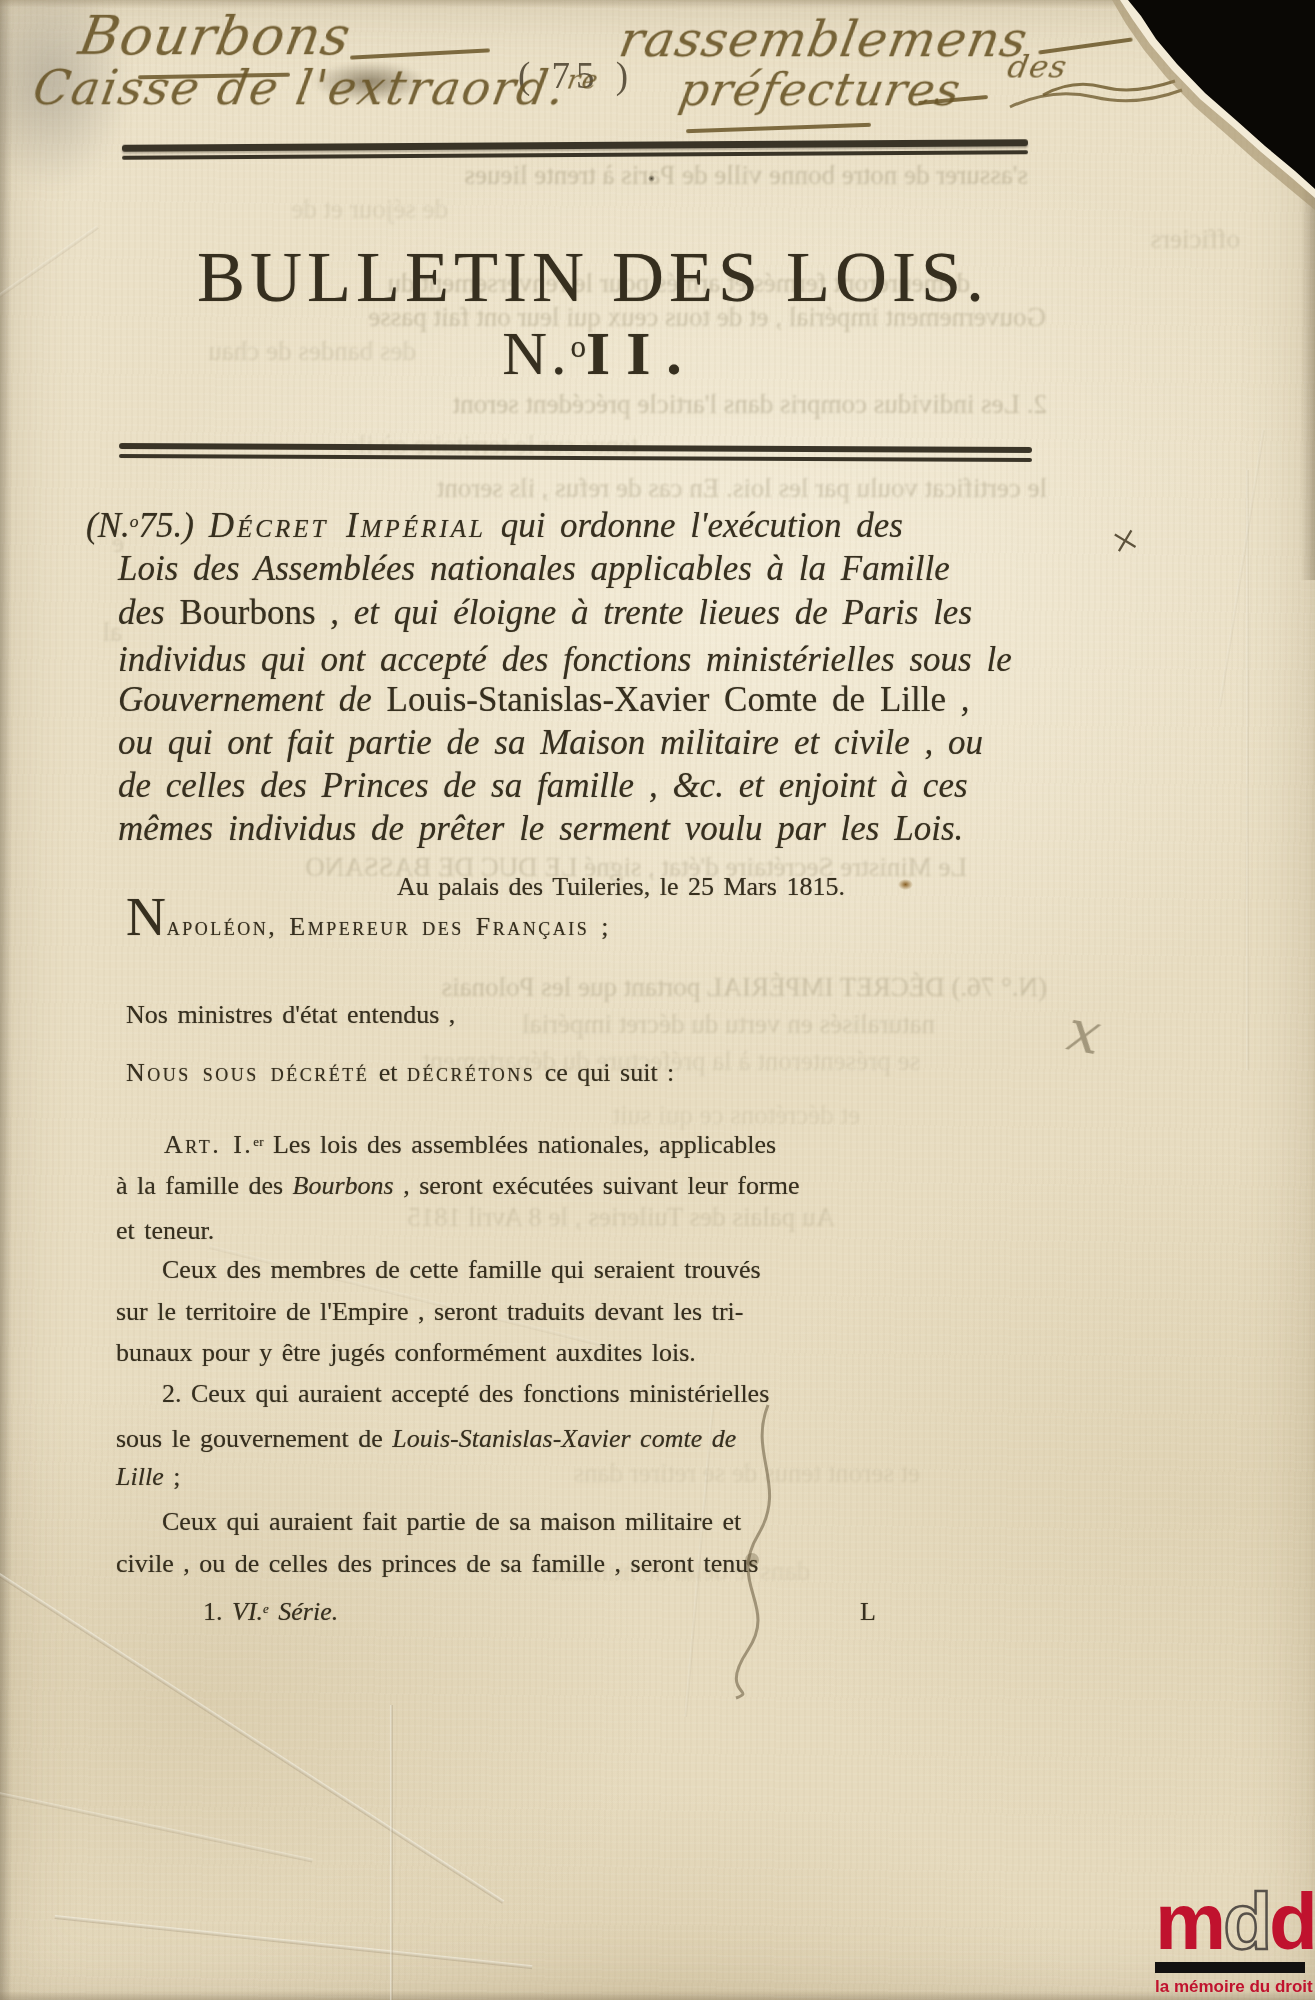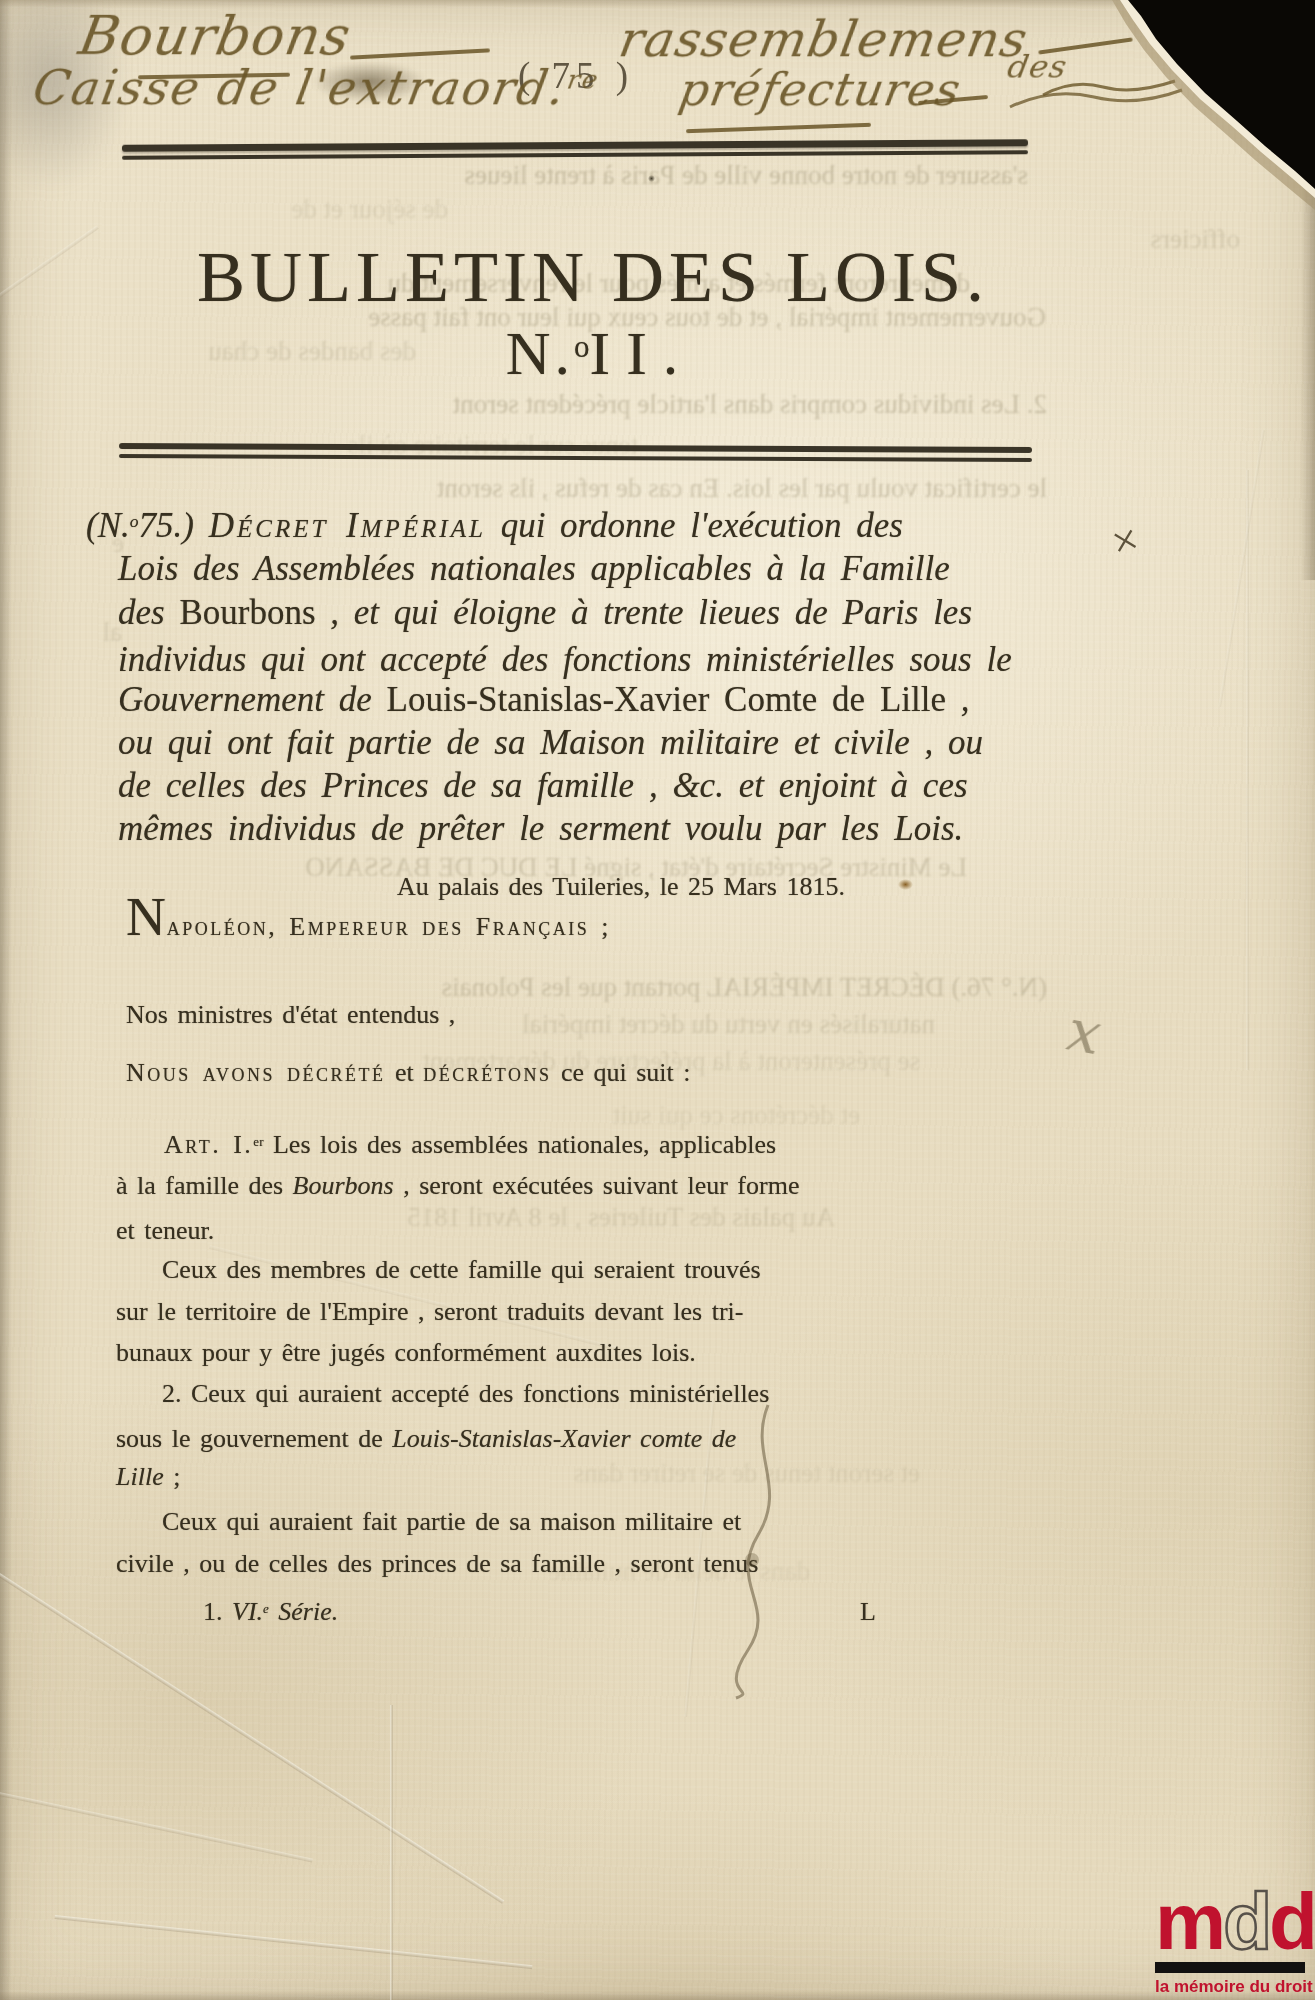--- a/index.html
+++ b/index.html
@@ -54,21 +54,21 @@
   .pl-n{font-size:62px;letter-spacing:4px;}
   .pl-h{font-size:35px;font-style:italic;word-spacing:6px;}
   .pl-b{font-size:26px;word-spacing:3px;}
   .seg-i{font-style:italic;}
   .seg-r2{font-style:normal;}
   .seg-sc{font-variant:small-caps;letter-spacing:2.5px;}
   .seg-isc{font-variant:small-caps;letter-spacing:3px;}
   .seg-sup{font-size:.5em;vertical-align:.55em;letter-spacing:0;}
   .seg-isup{font-size:.5em;vertical-align:.55em;font-style:italic;letter-spacing:0;}
   .seg-big{font-size:2.12em;line-height:0;letter-spacing:1px;}
-  .seg-wide{letter-spacing:16px;}
+  .seg-wide{letter-spacing:16px;font-weight:bold;}
 
   .rule{position:absolute;filter:blur(.55px);opacity:.92;}
   .rule i{display:block;border-radius:3px;background:#2b261a;}
   #rule1{left:122px;top:142px;width:906px;transform:rotate(-.35deg);}
   #rule1 i:first-child{height:6.5px;margin-bottom:4px;box-shadow:0 2px 2px rgba(43,38,26,.3);}
   #rule1 i:last-child{height:4.5px;}
   #rule2{left:119px;top:445px;width:913px;transform:rotate(.25deg);}
   #rule2 i:first-child{height:5.5px;margin-bottom:5px;}
   #rule2 i:last-child{height:4.5px;}
 
@@ -155,21 +155,21 @@
       <div class="pl pl-h" style="top: 549px; left: 118px;"><span class="seg-i">Lois des Assemblées nationales applicables à la Famille</span></div>
       <div class="pl pl-h" style="top: 593px; left: 118px;"><span class="seg-i">des </span><span class="seg-r2">Bourbons</span><span class="seg-i"> , et qui éloigne à trente lieues de Paris les</span></div>
       <div class="pl pl-h" style="top: 628px; left: 118px; margin-top: 12px;"><span class="seg-i">individus qui ont accepté des fonctions ministérielles sous le</span></div>
       <div class="pl pl-h" style="top: 680px; left: 118px;"><span class="seg-i">Gouvernement de </span><span class="seg-r2">Louis-Stanislas-Xavier Comte de Lille</span><span class="seg-i"> ,</span></div>
       <div class="pl pl-h" style="top: 723px; left: 118px; font-family: Liberation Serif, serif;"><span class="seg-i">ou qui ont fait partie de sa Maison militaire et civile , ou</span></div>
       <div class="pl pl-h" style="top: 766px; left: 118px;"><span class="seg-i">de celles des Princes de sa famille , &amp;c. et enjoint à ces</span></div>
       <div class="pl pl-h" style="top: 809px; left: 118px;"><span class="seg-i">mêmes individus de prêter le serment voulu par les Lois.</span></div>
       <div class="pl pl-b ctr" style="top: 872px; left: 578px; margin-left: 43px;"><span>Au palais des Tuileries, le 25 Mars 1815.</span></div>
       <div class="pl pl-b" style="top: 912px; left: 126px;"><span class="seg-big">N</span><span class="seg-sc">apoléon, Empereur des Français ;</span></div>
       <div class="pl pl-b" style="top: 1000px; left: 126px;"><span>Nos ministres d'état entendus ,</span></div>
-      <div class="pl pl-b" style="top: 1058px; left: 126px;"><span class="seg-sc">Nous avons décrété</span><span> et </span><span class="seg-sc">décrétons</span><span> ce qui suit :</span></div>
+      <div class="pl pl-b" style="top: 1058px; left: 126px;"><span class="seg-sc">Nous sous décrété</span><span> et </span><span class="seg-sc">décrétons</span><span> ce qui suit :</span></div>
       <div class="pl pl-b" style="top: 1130px; left: 164px;"><span class="seg-sc">Art. I.</span><span class="seg-sup">er</span><span> Les lois des assemblées nationales, applicables</span></div>
       <div class="pl pl-b" style="top: 1171px; left: 116px;"><span>à la famille des </span><span class="seg-i">Bourbons</span><span> , seront exécutées suivant leur forme</span></div>
       <div class="pl pl-b" style="top: 1216px; left: 116px;"><span>et teneur.</span></div>
       <div class="pl pl-b" style="top: 1255px; left: 162px;"><span>Ceux des membres de cette famille qui seraient trouvés</span></div>
       <div class="pl pl-b" style="top: 1297px; left: 116px;"><span>sur le territoire de l'Empire , seront traduits devant les tri-</span></div>
       <div class="pl pl-b" style="top: 1338px; left: 116px;"><span>bunaux pour y être jugés conformément auxdites lois.</span></div>
       <div class="pl pl-b" style="top: 1379px; left: 162px;"><span>2. Ceux qui auraient accepté des fonctions ministérielles</span></div>
       <div class="pl pl-b" style="top: 1424px; left: 116px;"><span>sous le gouvernement de </span><span class="seg-i">Louis-Stanislas-Xavier comte de</span></div>
       <div class="pl pl-b" style="top: 1462px; left: 116px;"><span class="seg-i">Lille</span><span> ;</span></div>
       <div class="pl pl-b" style="top: 1507px; left: 162px;"><span>Ceux qui auraient fait partie de sa maison militaire et</span></div>

